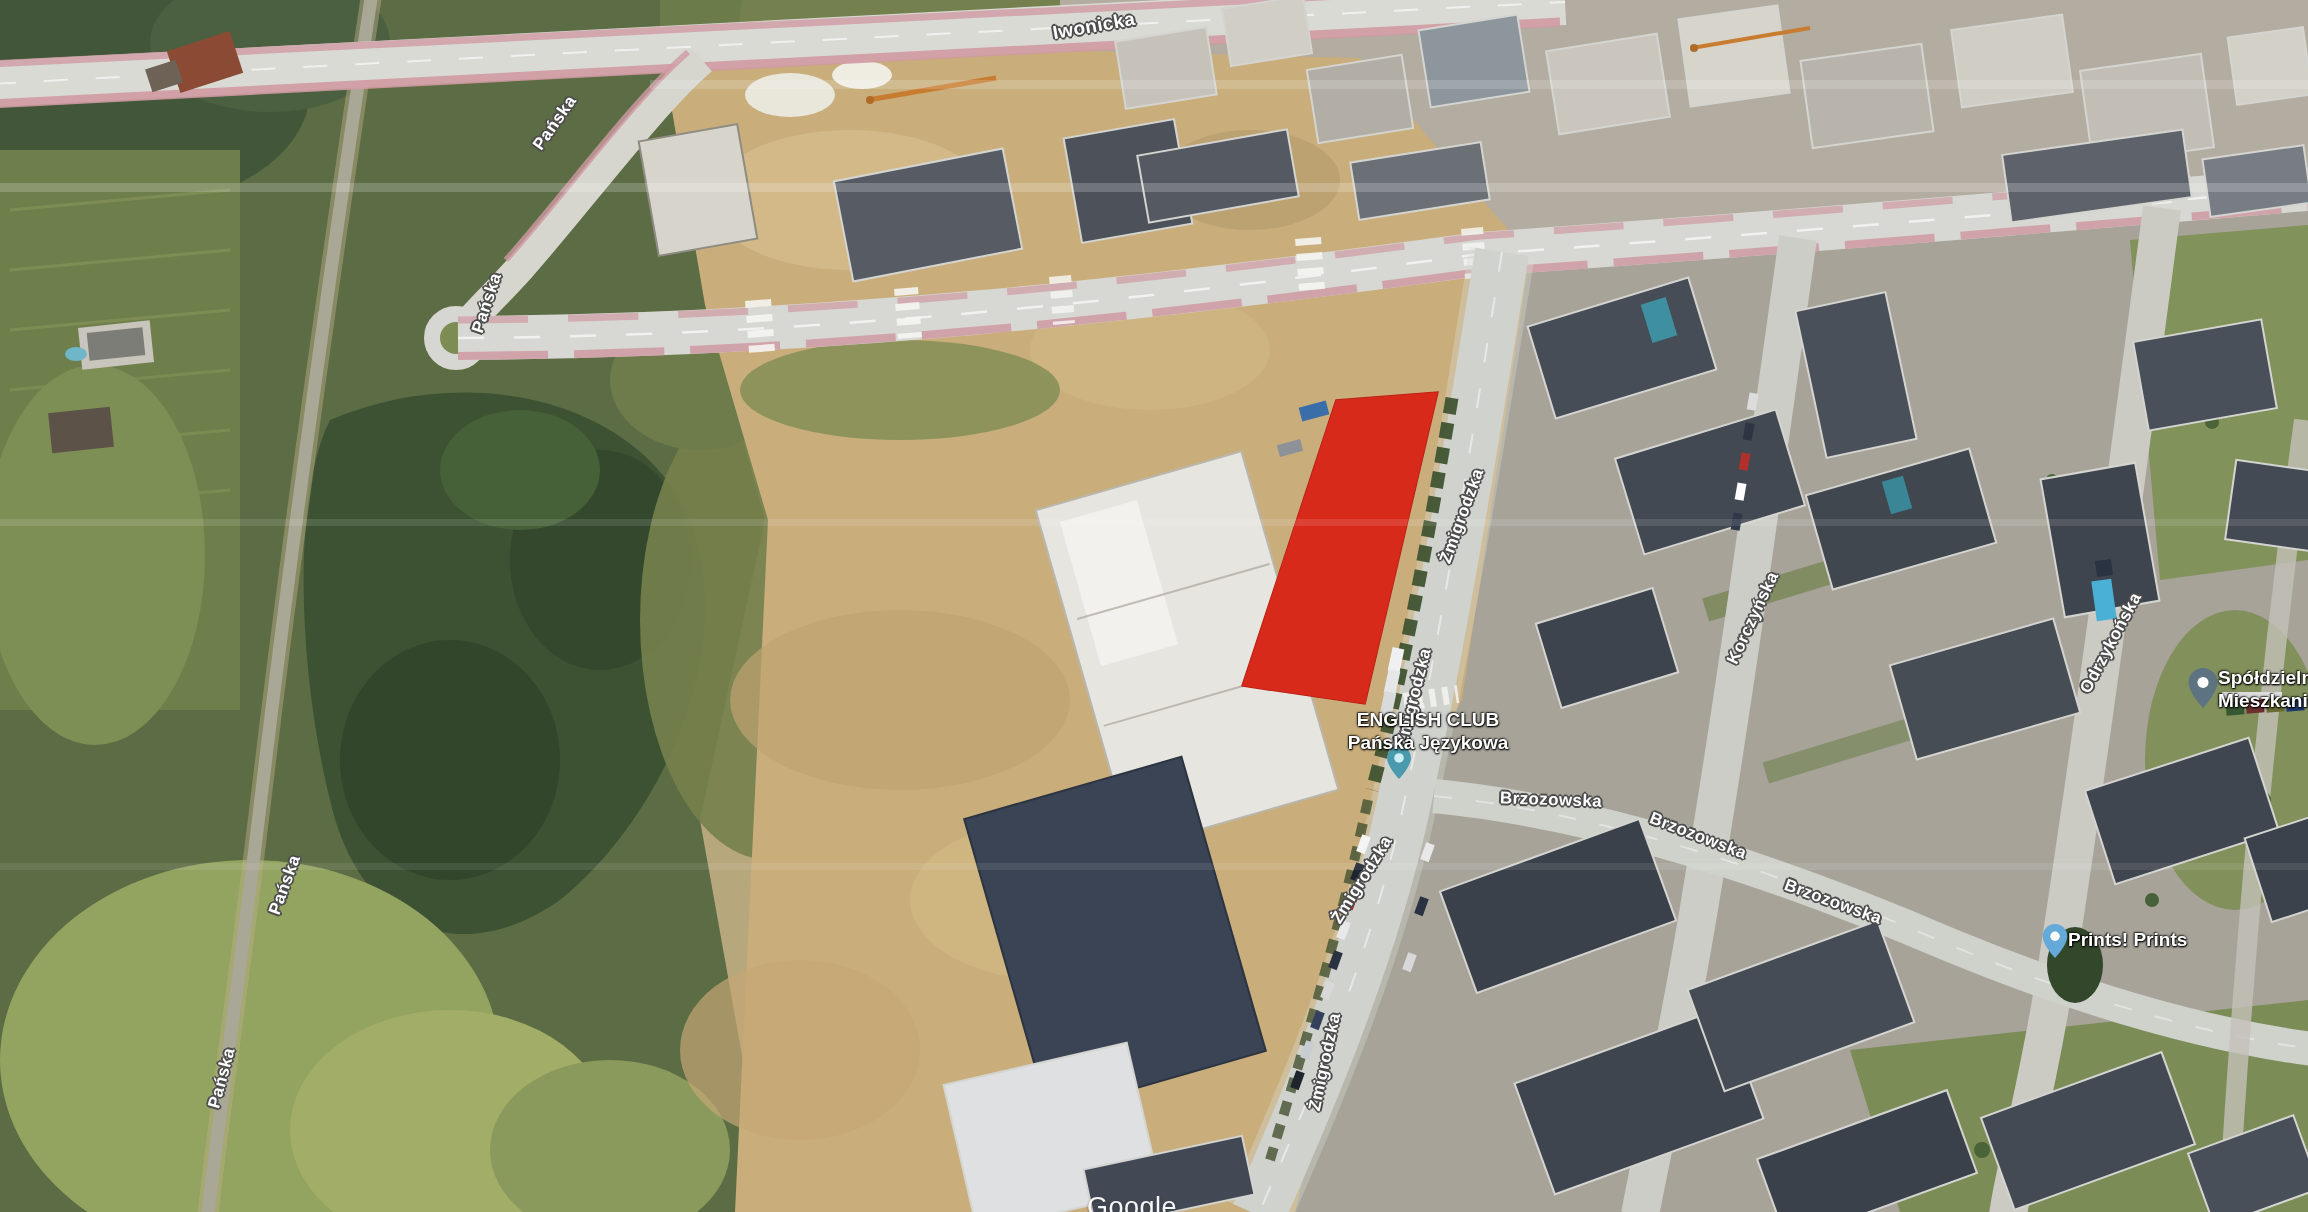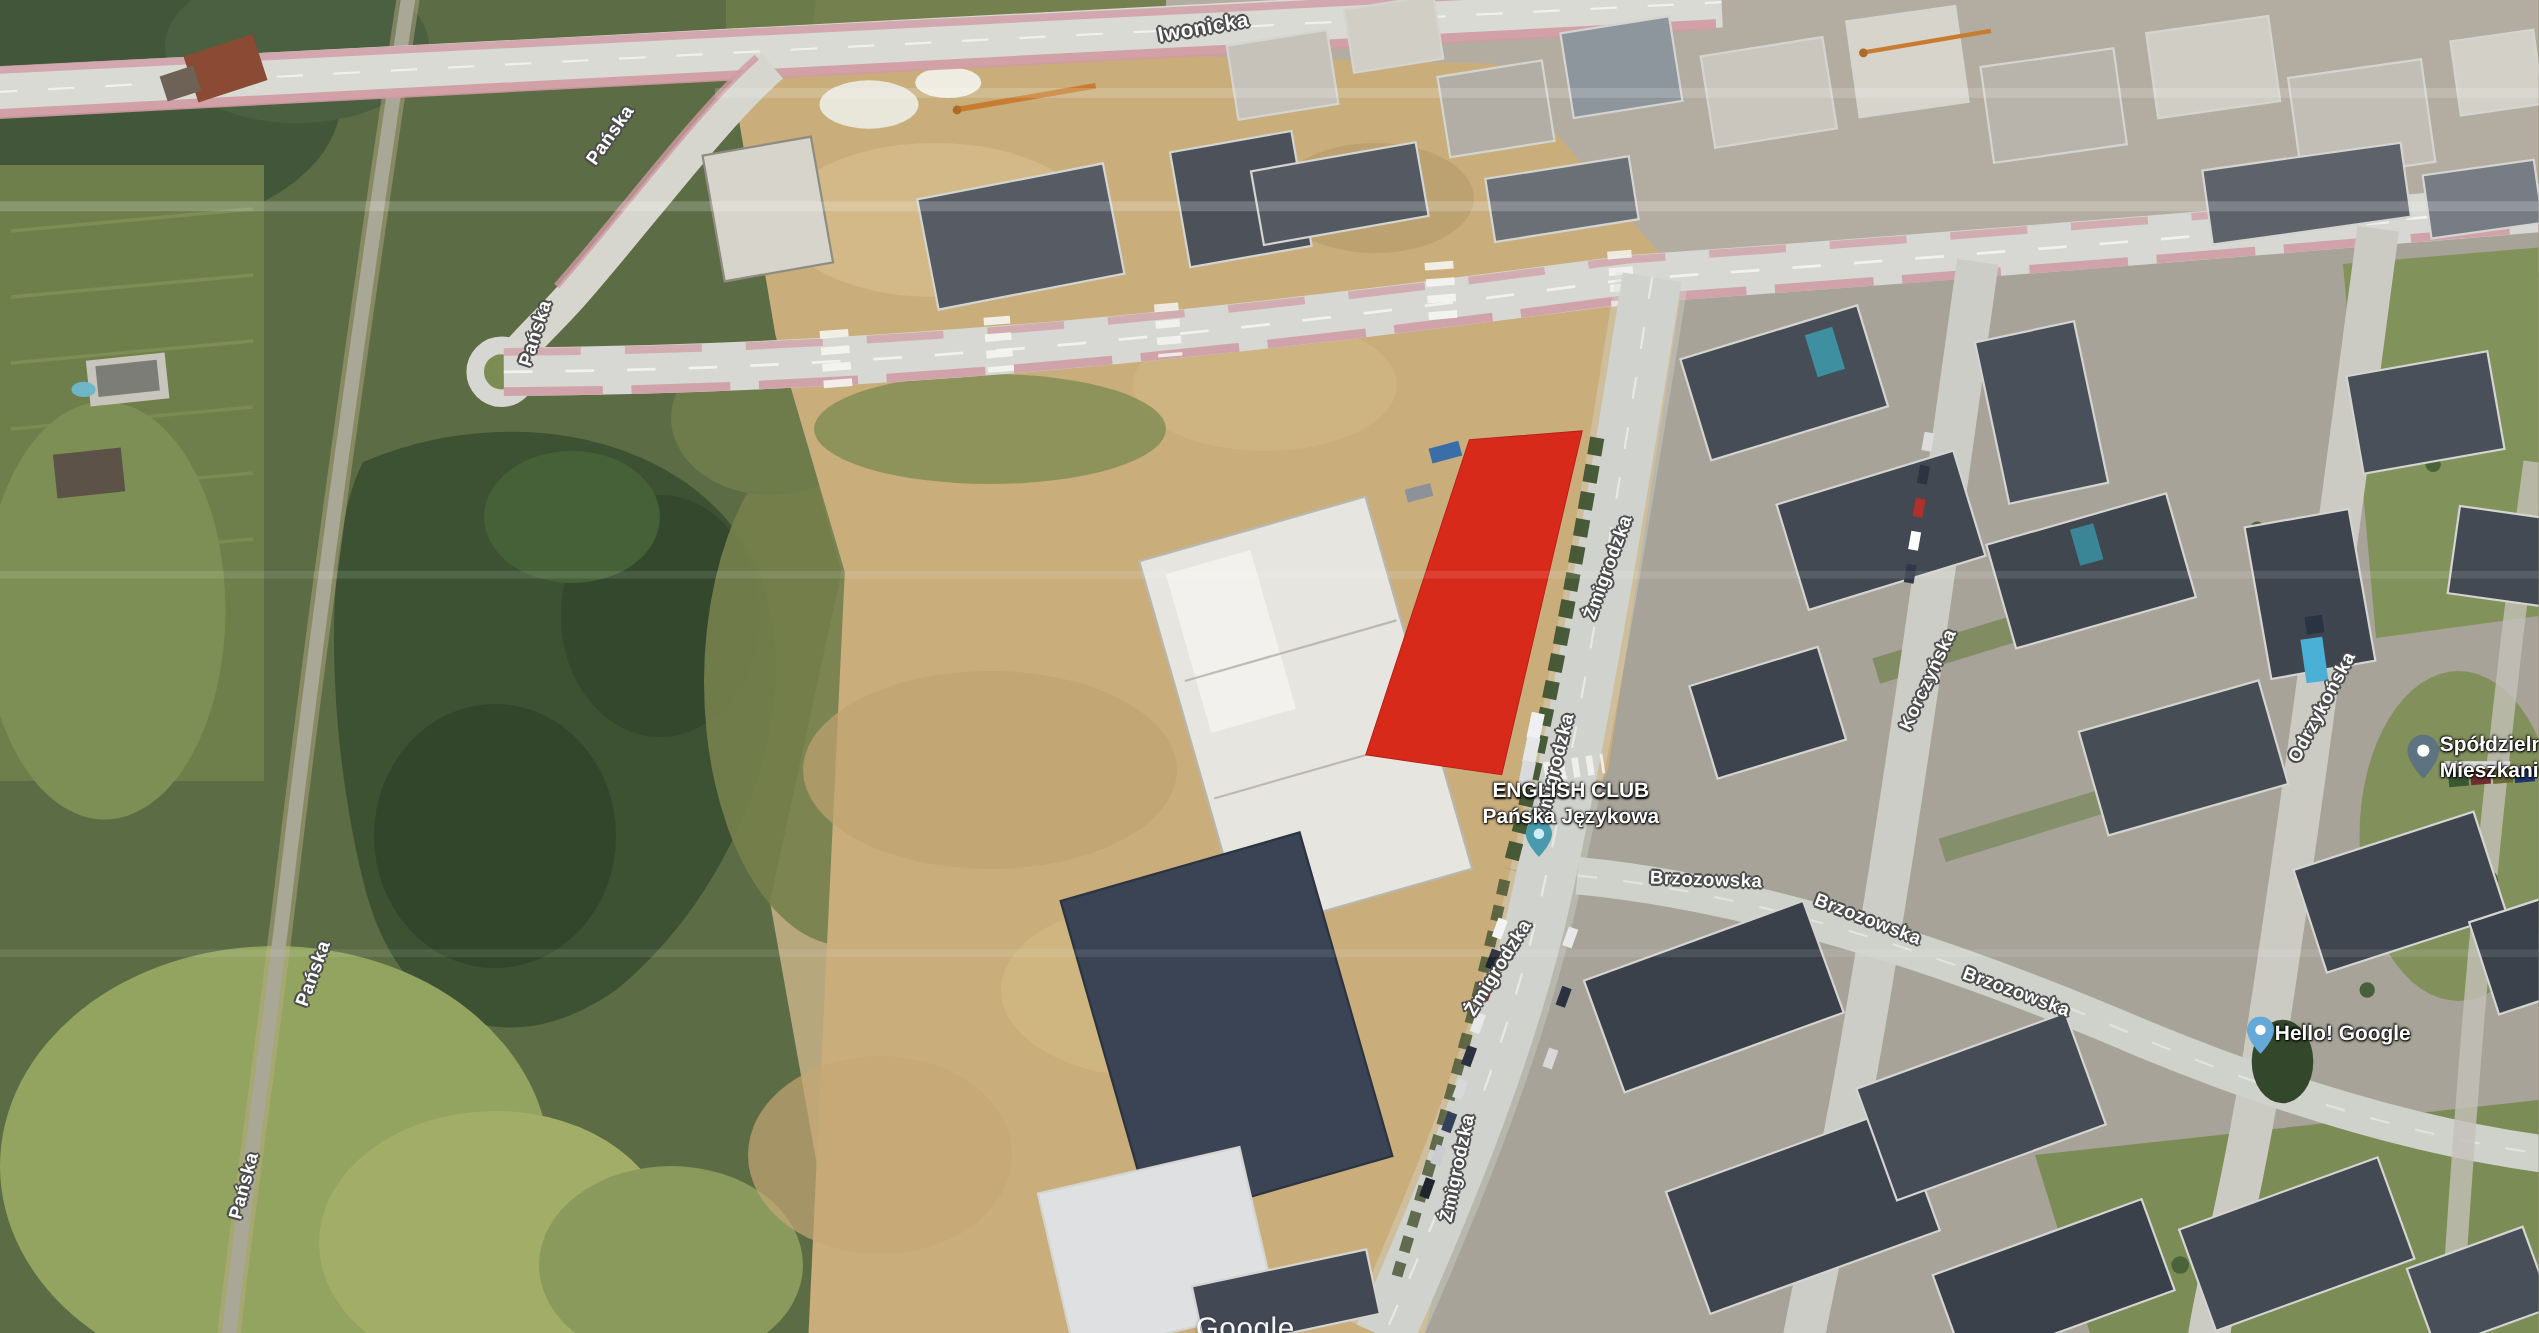--- a/index.html
+++ b/index.html
@@ -255,21 +255,21 @@
   <div class="poi" style="left:2218px;top:666px;">
     <div>Spółdzielnia</div>
     <div>Mieszkaniowa</div>
   </div>
   <svg class="pin" style="left:2203px;top:668px;" width="30" height="40" viewBox="0 0 26 36">
     <path d="M13,0C5.8,0 0,5.8 0,13 C0,22.5 13,36 13,36 C13,36 26,22.5 26,13 C26,5.8 20.2,0 13,0Z" fill="#5d7381"></path>
     <circle cx="13" cy="13" r="5" fill="#ffffff"></circle>
   </svg>
 
   <div class="poi" style="left:2068px;top:928px;">
-    <div>Hello! Google</div>
+    <div>Prints! Prints</div>
   </div>
   <svg class="pin" style="left:2055px;top:924px;" width="26" height="34" viewBox="0 0 26 36">
     <path d="M13,0C5.8,0 0,5.8 0,13 C0,22.5 13,36 13,36 C13,36 26,22.5 26,13 C26,5.8 20.2,0 13,0Z" fill="#64a9d8"></path>
     <circle cx="13" cy="13" r="5" fill="#ffffff"></circle>
   </svg>
 
   <div class="watermark" style="left:1087px;top:1192px;">Google</div>
 </div>
 
 </body></html>

